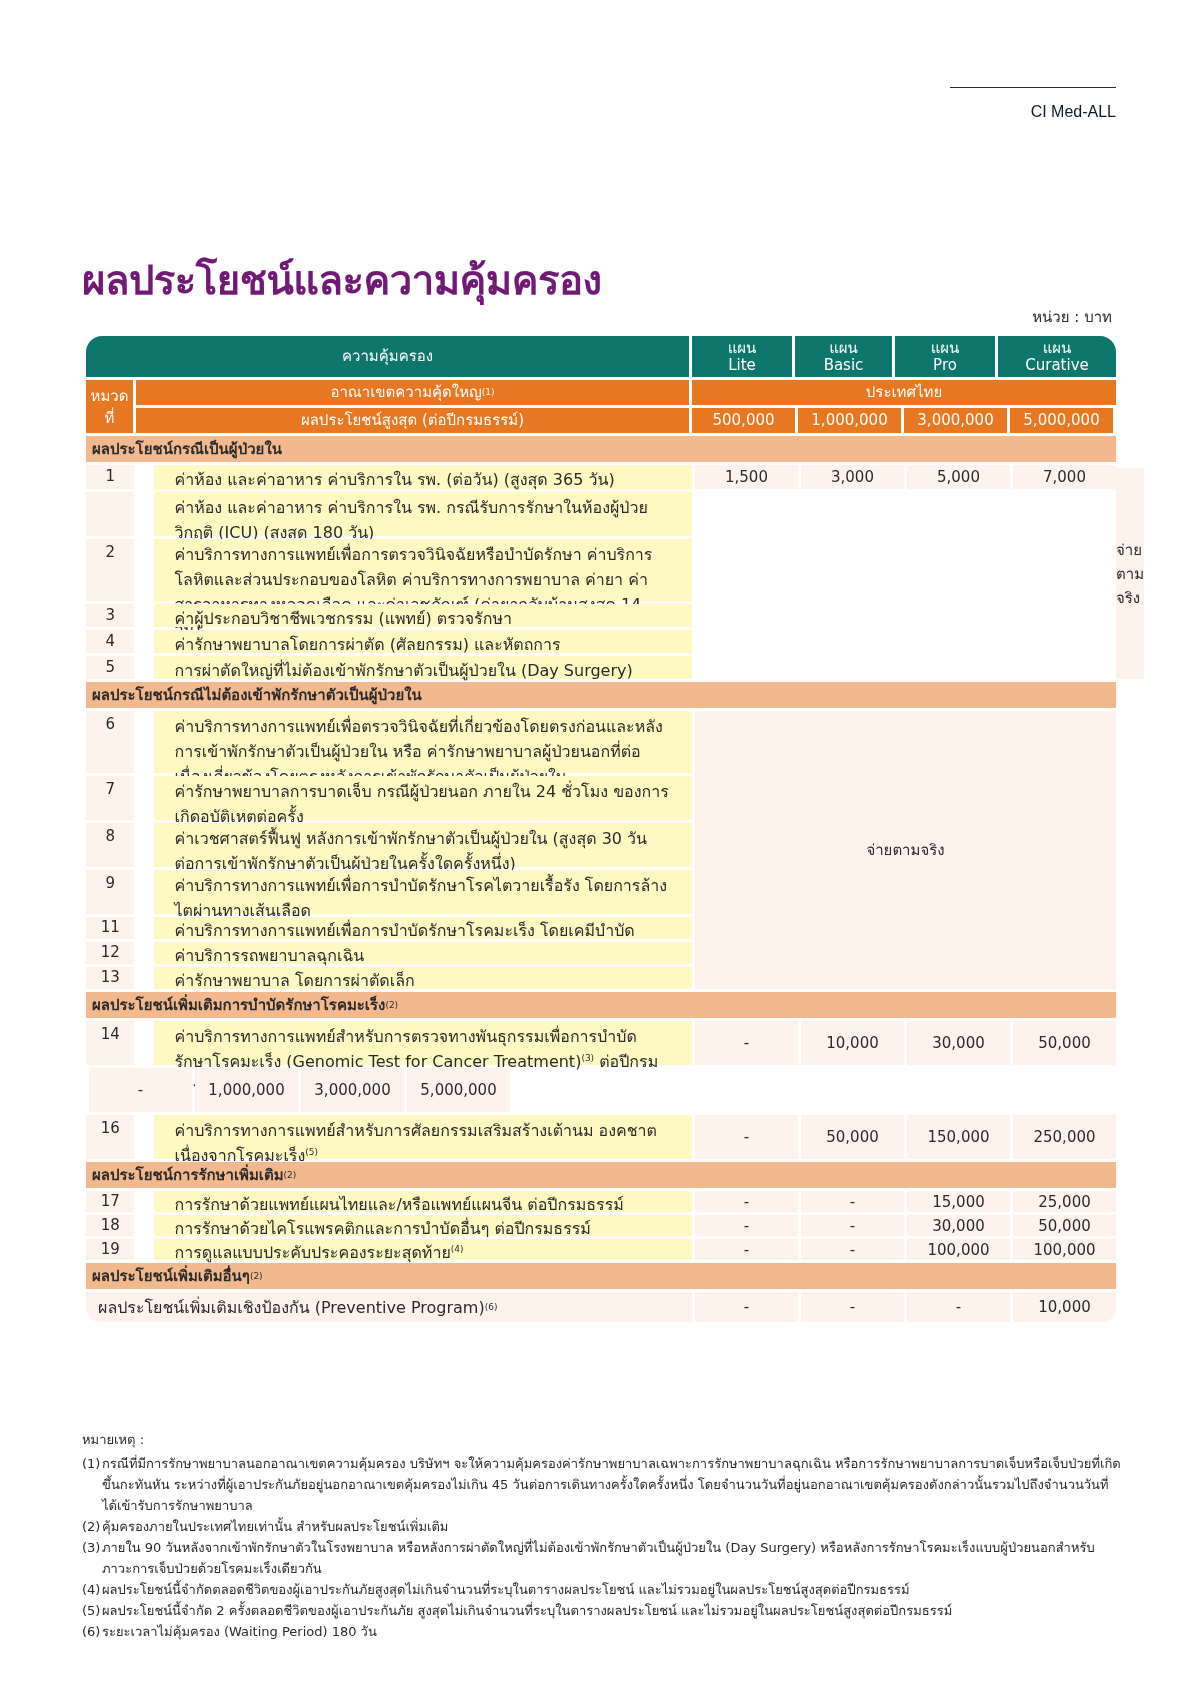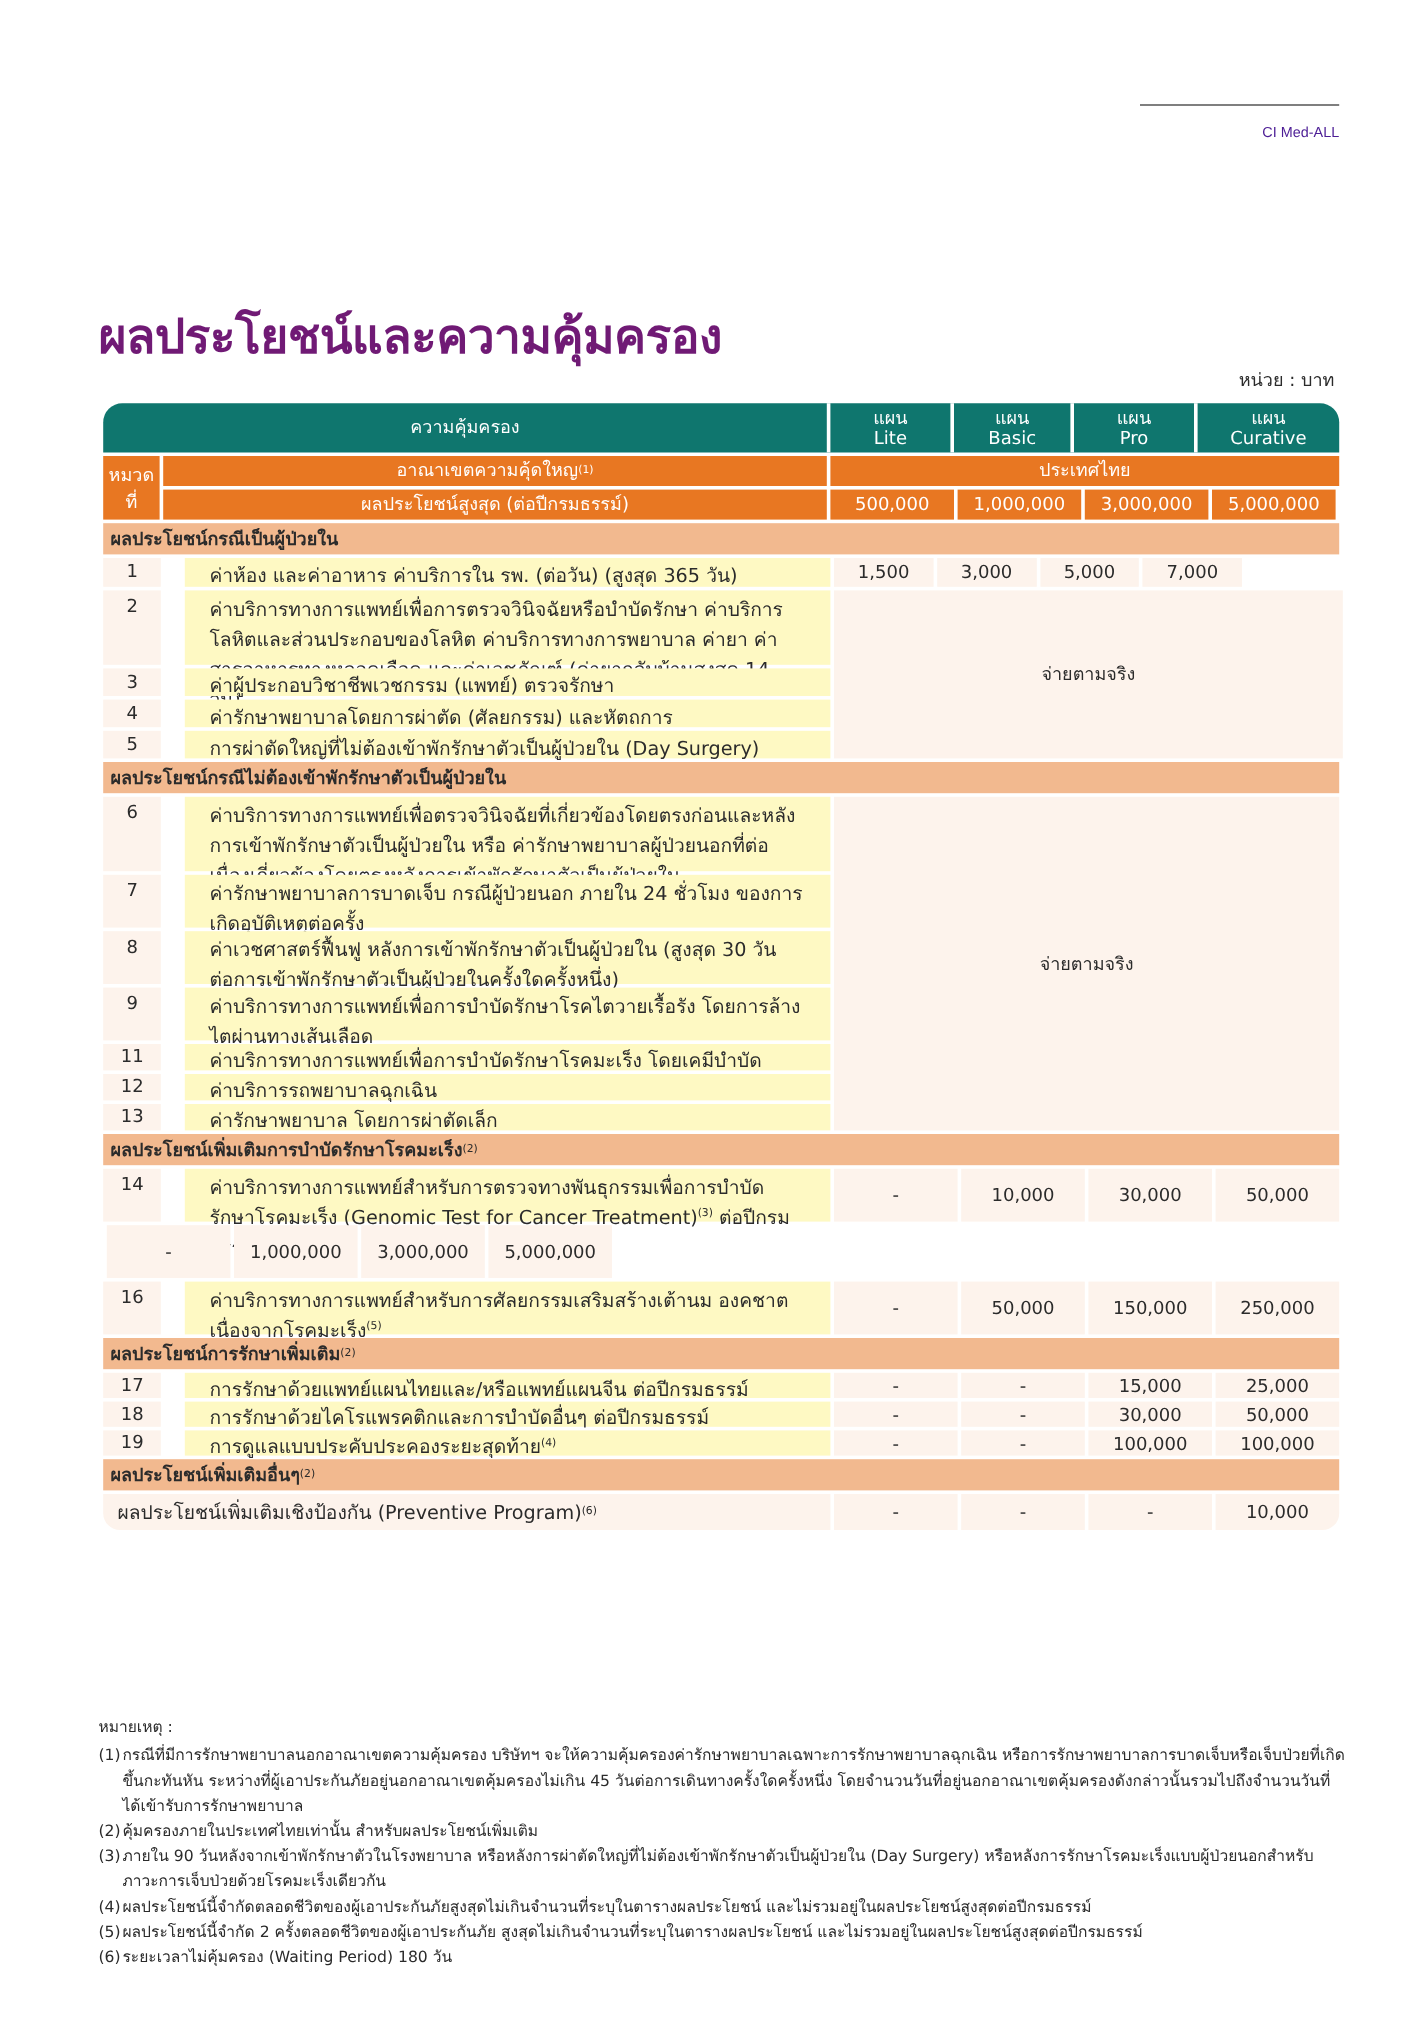--- a/index.html
+++ b/index.html
@@ -1,20 +1,20 @@
 <!DOCTYPE html>
 <html><head>
 <meta charset="utf-8">
 <style>
   * { box-sizing: border-box; margin: 0; padding: 0; }
   html, body { width: 1190px; height: 1683px; background: #ffffff; }
   body { position: relative; font-family: "DejaVu Sans", "Liberation Sans", sans-serif; color: #2b2b2b; overflow: hidden; }
 
   .top-rule { position: absolute; left: 950px; top: 87px; width: 166px; height: 1px; background: #2b2b2b; }
-  .doc-code { position: absolute; right: 74px; top: 103px; font-size: 12px; color: #4c1d95; font-family: "Liberation Sans", sans-serif; }
+  .doc-code { position: absolute; right: 74px; top: 103px; font-size: 16px; color: #0f172a; font-family: "Liberation Sans", sans-serif; }
   .page-title { position: absolute; left: 82px; top: 248px; font-size: 40px; font-weight: bold; color: #701a75; letter-spacing: -0.5px; }
   .unit { position: absolute; right: 78px; top: 305px; font-size: 15px; color: #2b2b2b; }
 
   .tbl { position: absolute; left: 86px; top: 336px; width: 1030px; }
   .row { position: relative; display: flex; width: 100%; }
   .cell { display: flex; align-items: center; font-size: 15px; line-height: 19px; }
 
   
   .hdr { background: #0f766e; color: #fff; height: 41px; border-radius: 16px 16px 0 0; }
   .hdr .title-cell { width: 606px; justify-content: center; font-size: 15px; border-right: 3px solid #fff; }
@@ -110,38 +110,42 @@
 
   <div class="cell section">
       <span>ผลประโยชน์กรณีเป็นผู้ป่วยใน</span>
     </div>
   <div class="body-block">
     <div class="left-col">
       <div class="brow" style="height:24px">
         <div class="cell num" style="padding-top:2px">1</div>
         <div class="desc" style="padding-top:2px">ค่าห้อง และค่าอาหาร ค่าบริการใน รพ. (ต่อวัน) (สูงสุด 365 วัน)</div>
       </div>
+      <div class="brow" style="height:44px; margin-top:3px">
+        <div class="cell num"></div>
+        <div class="desc">ค่าห้อง และค่าอาหาร ค่าบริการใน รพ. กรณีรับการรักษาในห้องผู้ป่วยวิกฤติ (ICU) (สูงสุด 180 วัน)</div>
+      </div>
       <div class="brow" style="height:62px">
         <div class="cell num">2</div>
         <div class="desc">ค่าบริการทางการแพทย์เพื่อการตรวจวินิจฉัยหรือบำบัดรักษา ค่าบริการโลหิตและส่วนประกอบของโลหิต ค่าบริการทางการพยาบาล ค่ายา ค่าสารอาหารทางหลอดเลือด และค่าเวชภัณฑ์ (ค่ายากลับบ้านสูงสุด 14 วัน)</div>
       </div>
       <div class="brow" style="height:23px">
         <div class="cell num" style="padding-top:2px">3</div>
         <div class="desc" style="padding-top:2px">ค่าผู้ประกอบวิชาชีพเวชกรรม (แพทย์) ตรวจรักษา</div>
       </div>
       <div class="brow" style="height:23px">
         <div class="cell num" style="padding-top:2px">4</div>
         <div class="desc" style="padding-top:2px">ค่ารักษาพยาบาลโดยการผ่าตัด (ศัลยกรรม) และหัตถการ</div>
       </div>
       <div class="brow" style="height:23px">
         <div class="cell num" style="padding-top:2px">5</div>
         <div class="desc" style="padding-top:2px">การผ่าตัดใหญ่ที่ไม่ต้องเข้าพักรักษาตัวเป็นผู้ป่วยใน (Day Surgery)</div>
       </div>
     </div>
-    <div style="display:flex; flex-direction:column; width:340px; margin-left:3px;">
+    <div style="display:flex; flex-direction:row; width:340px; margin-left:3px;">
       <div class="vals" style="height:24px; margin-left:0">
         <div class="v">1,500</div>
         <div class="v">3,000</div>
         <div class="v">5,000</div>
         <div class="v">7,000</div>
       </div>
       <div class="span-vals" style="margin-left:0; margin-top:3px; flex:1">จ่ายตามจริง</div>
     </div>
   </div>
 

